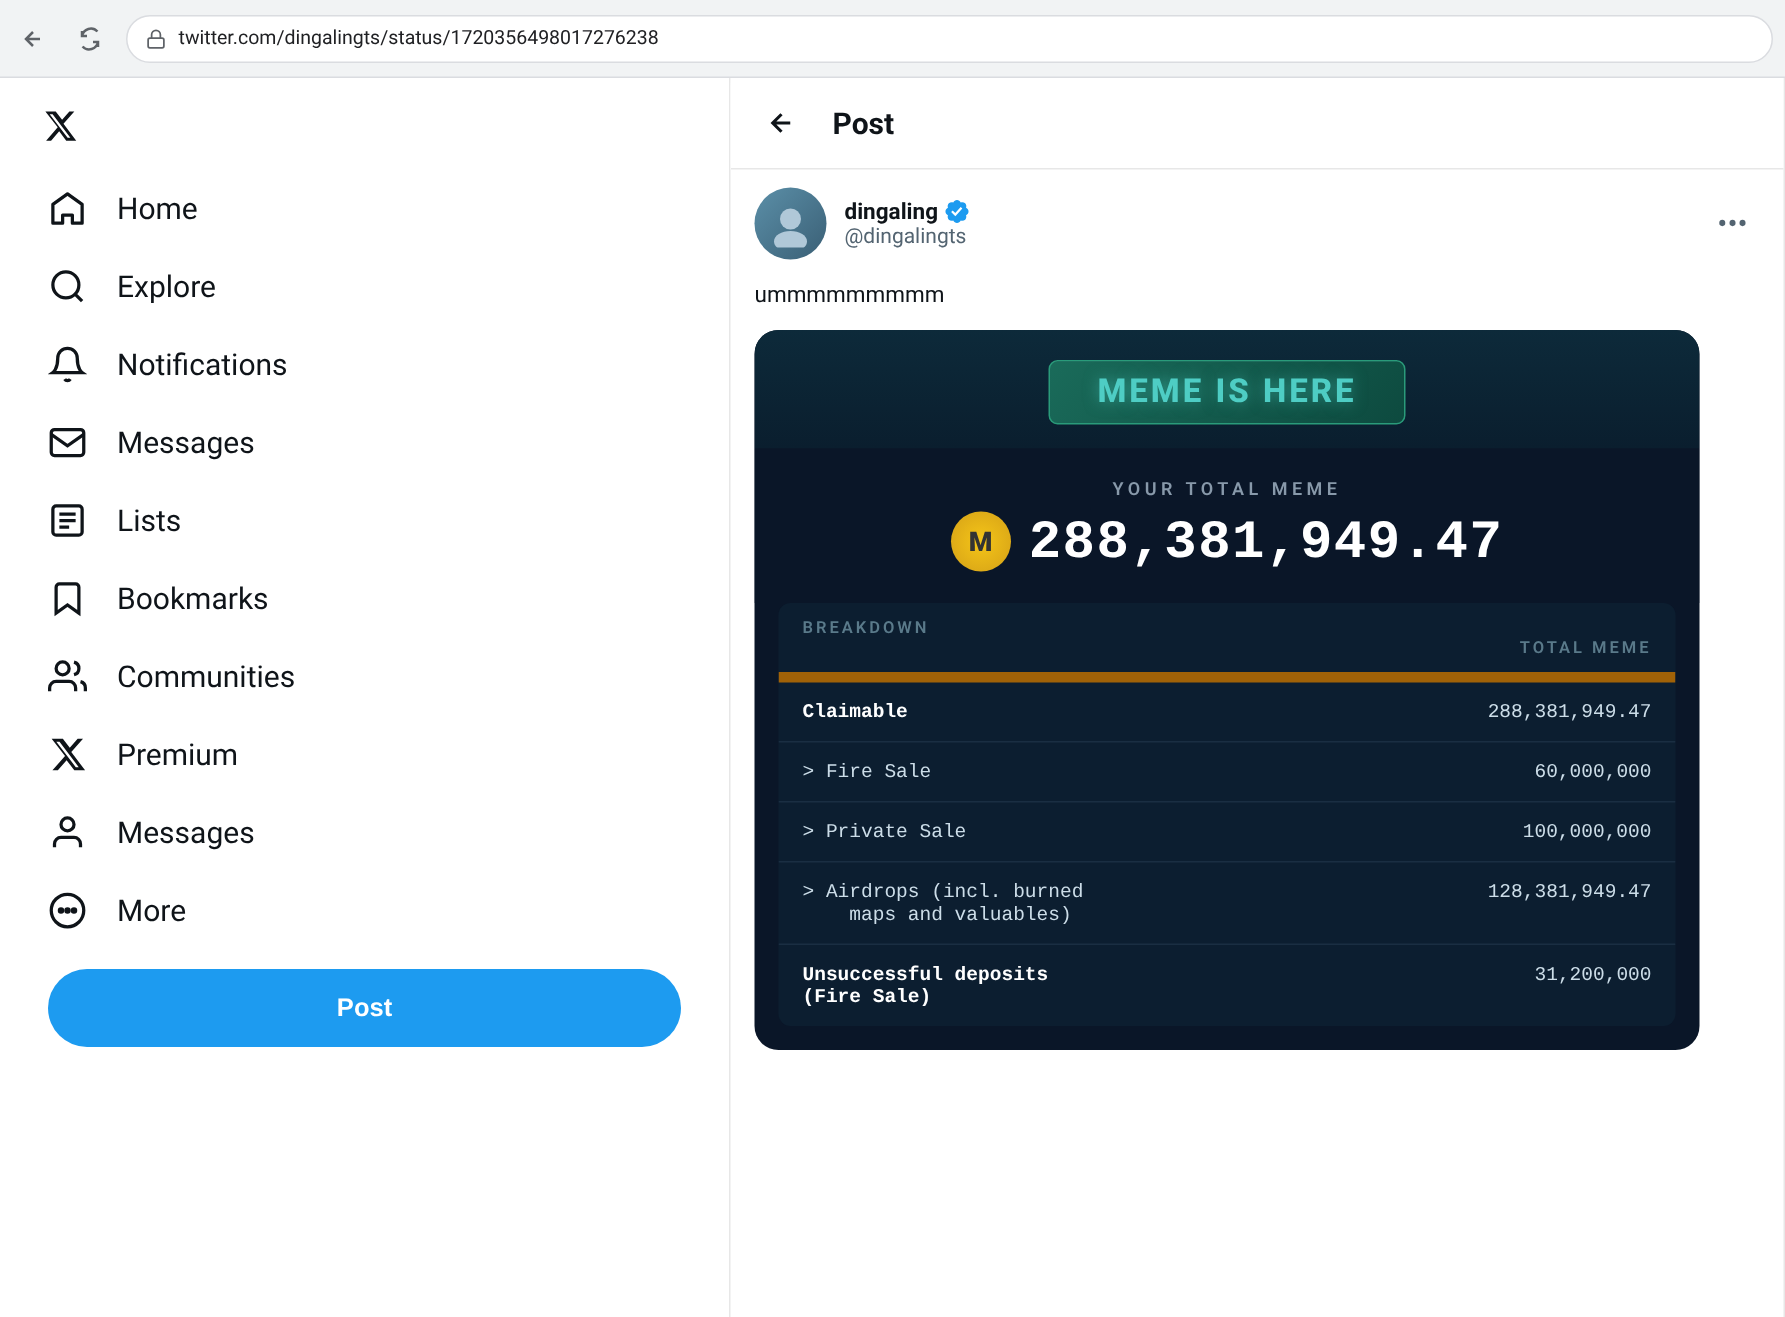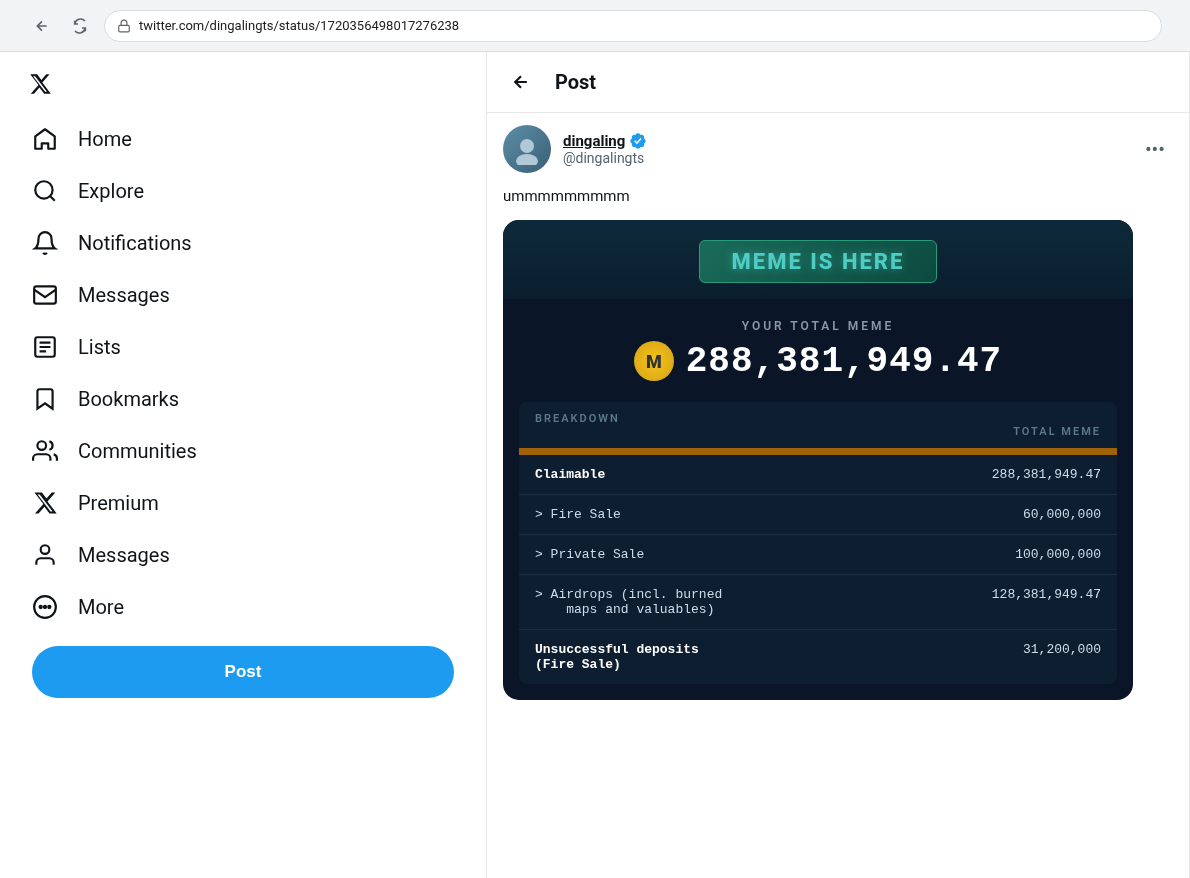--- a/index.html
+++ b/index.html
@@ -12,21 +12,21 @@
       display: flex;
       flex-direction: column;
     }
 
     
     .browser-bar {
       height: 52px;
       background: #f1f3f4;
       display: flex;
       align-items: center;
-      padding: 0 28px;
+      padding: 0 8px;
       gap: 10px;
       border-bottom: 1px solid #dadce0;
       flex-shrink: 0;
     }
     .browser-nav-btn {
       width: 28px;
       height: 28px;
       display: flex;
       align-items: center;
       justify-content: center;
@@ -188,21 +188,20 @@
     }
     .author-name-row {
       display: flex;
       align-items: center;
       gap: 4px;
     }
     .author-name {
       font-weight: 700;
       font-size: 15px;
       color: #0f1419;
-      text-decoration: underline;
     }
     .verified-badge {
       color: #1d9bf0;
       font-size: 16px;
     }
     .author-handle {
       font-size: 14px;
       color: #536471;
     }
     .more-options {

